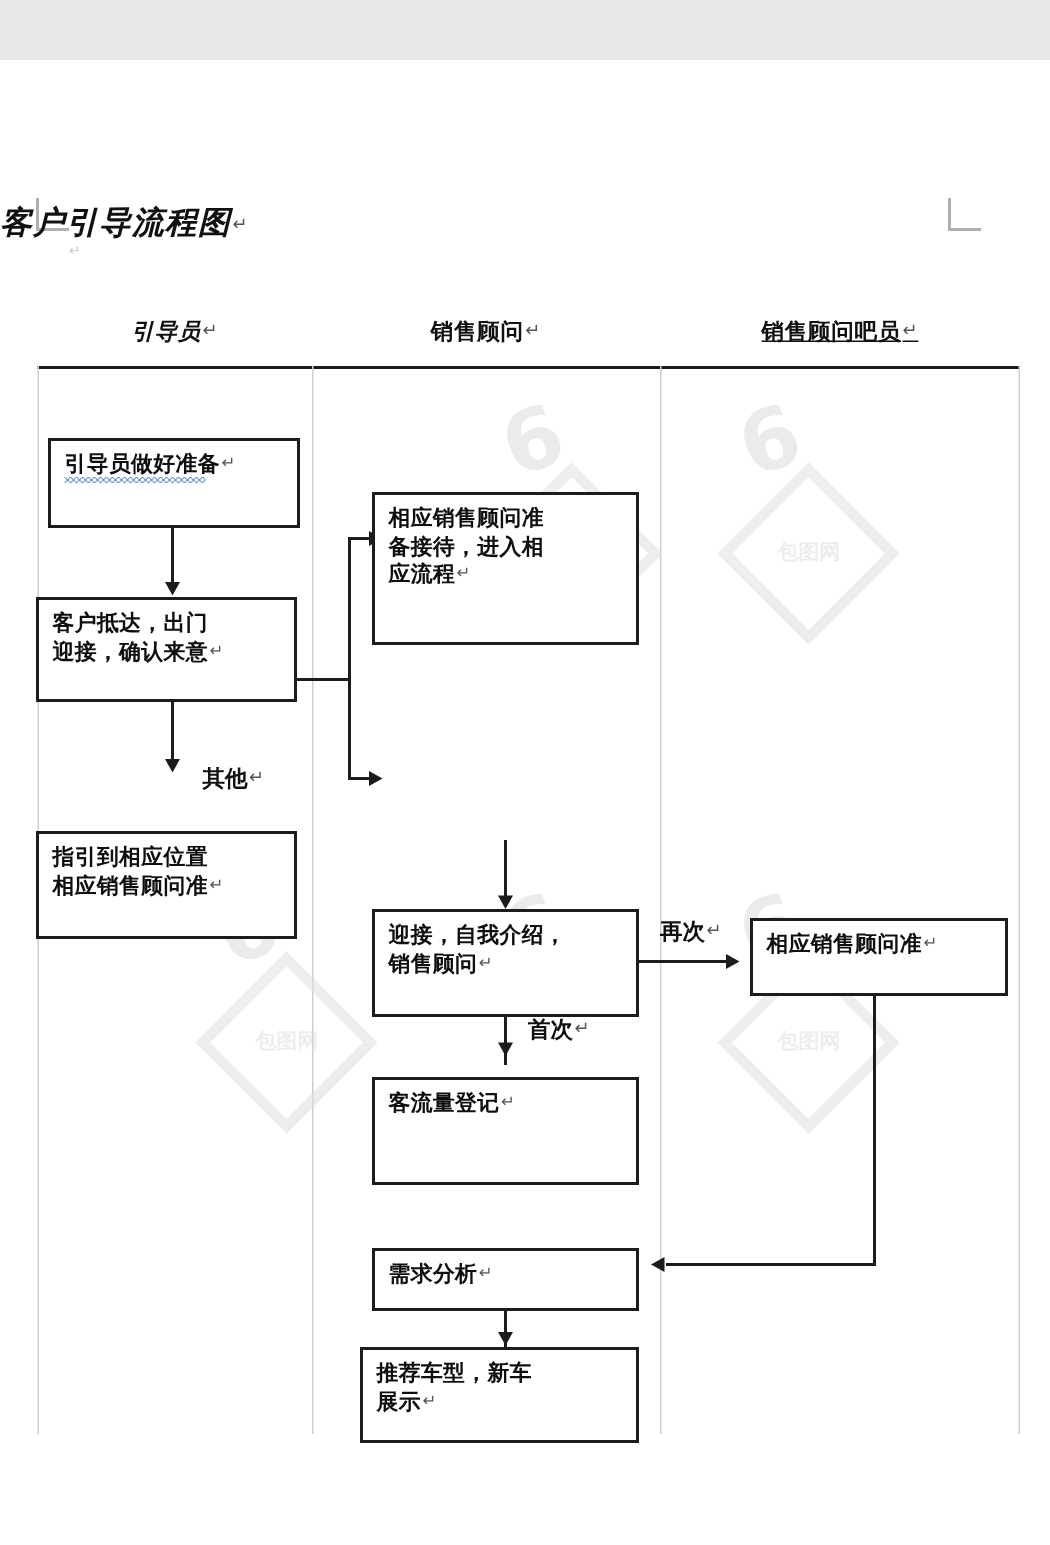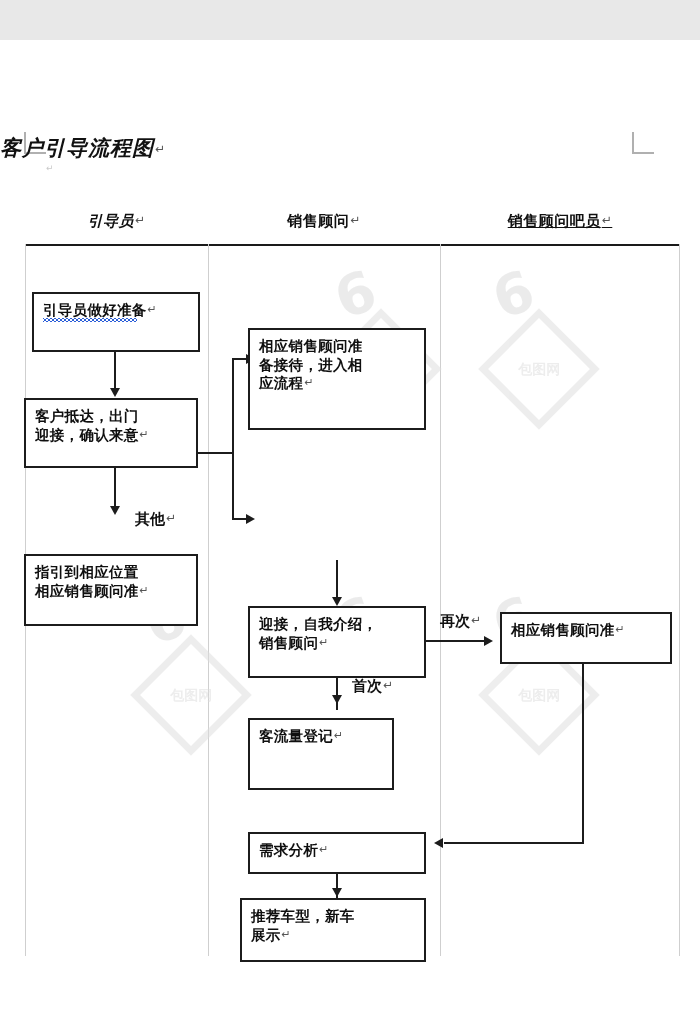--- a/index.html
+++ b/index.html
@@ -200,21 +200,21 @@
     </div>
 
     <div class="ln h" style="left:426px; top:600px; width:60px;"></div>
     <div class="arrow right" style="left:484px; top:596px;"></div>
     <div class="edge-label" style="left:440px; top:572px;text-align:center;"><span>再次</span><span class="pilcrow">↵</span></div>
 
     <div class="ln v" style="left:336px; top:638px; height:32px;"></div>
     <div class="arrow down" style="left:332px; top:655px;"></div>
     <div class="edge-label" style="left:352px; top:637px;"><span>首次</span><span class="pilcrow">↵</span></div>
 
-    <div class="node" style="left:248px; top:678px; width:146px; height:72px;">
+    <div class="node" style="left:248px; top:678px; width:178px; height:72px;">
       <div><span>客流量登记</span><span class="pilcrow">↵</span></div>
     </div>
 
     <div class="node" style="left:248px; top:792px; width:178px; height:42px;">
       <div><span>需求分析</span><span class="pilcrow">↵</span></div>
     </div>
 
     <div class="ln v" style="left:336px; top:834px; height:26px;"></div>
     <div class="arrow down" style="left:332px; top:848px;"></div>
 

